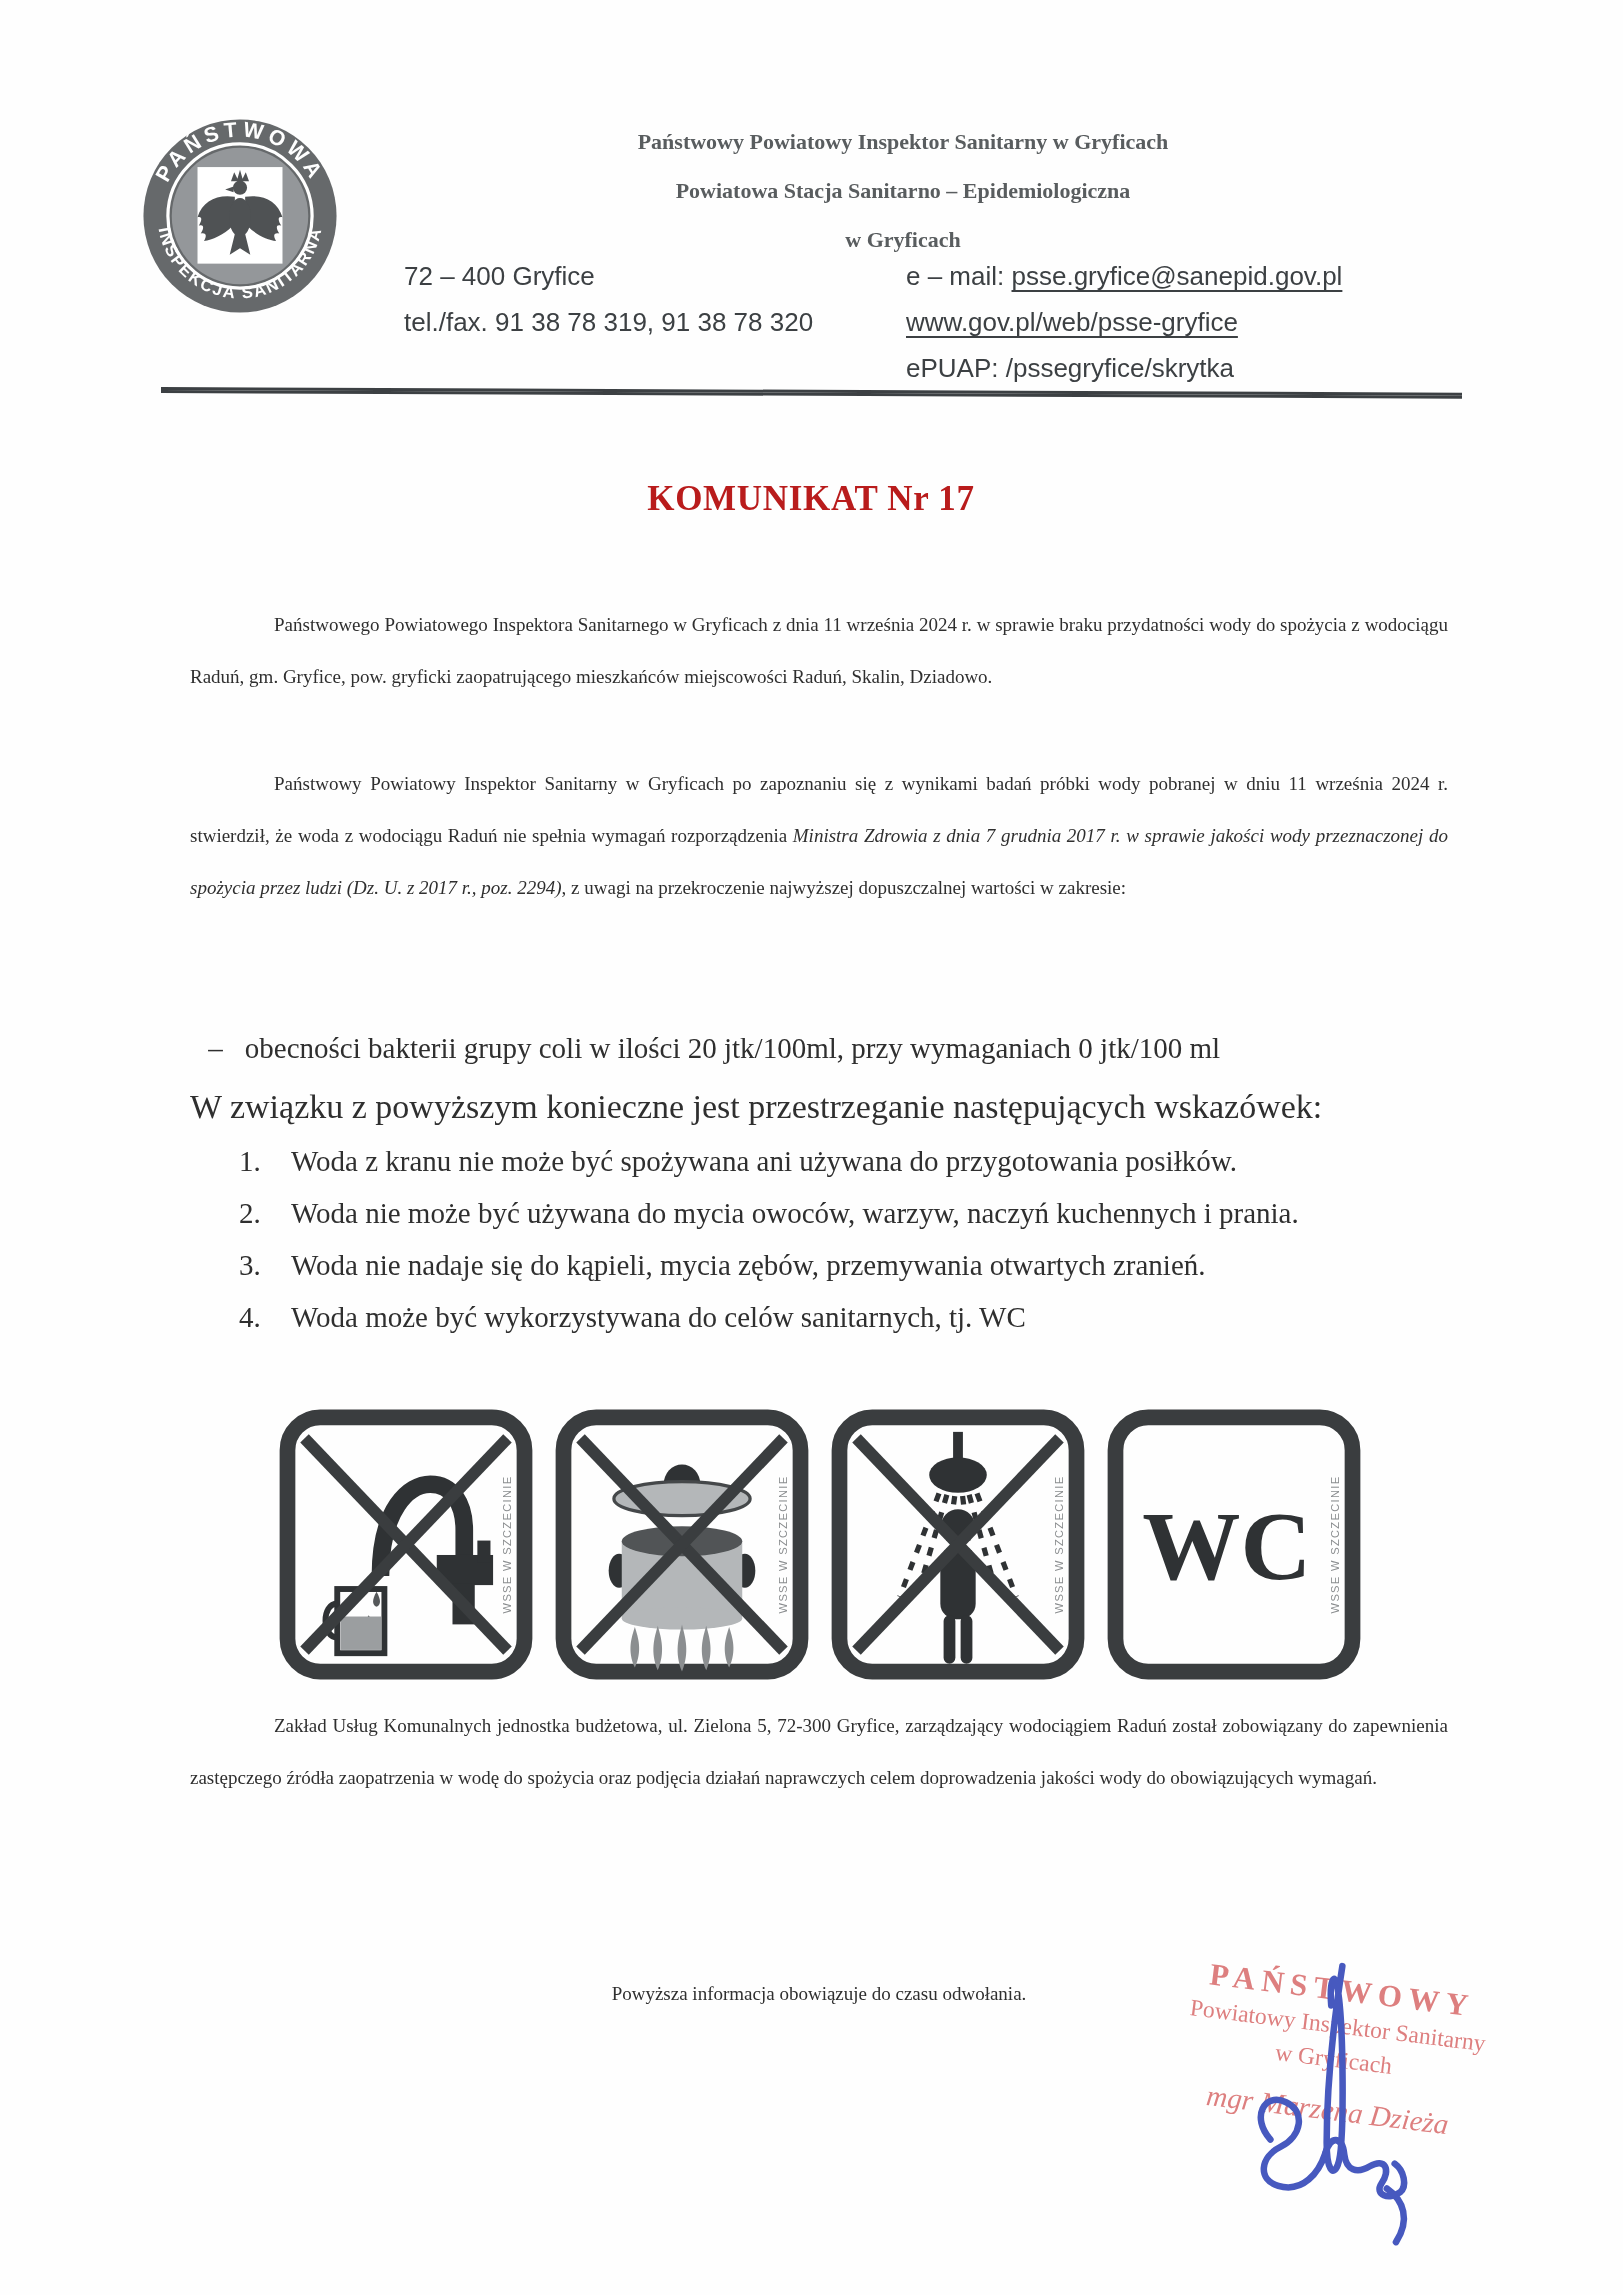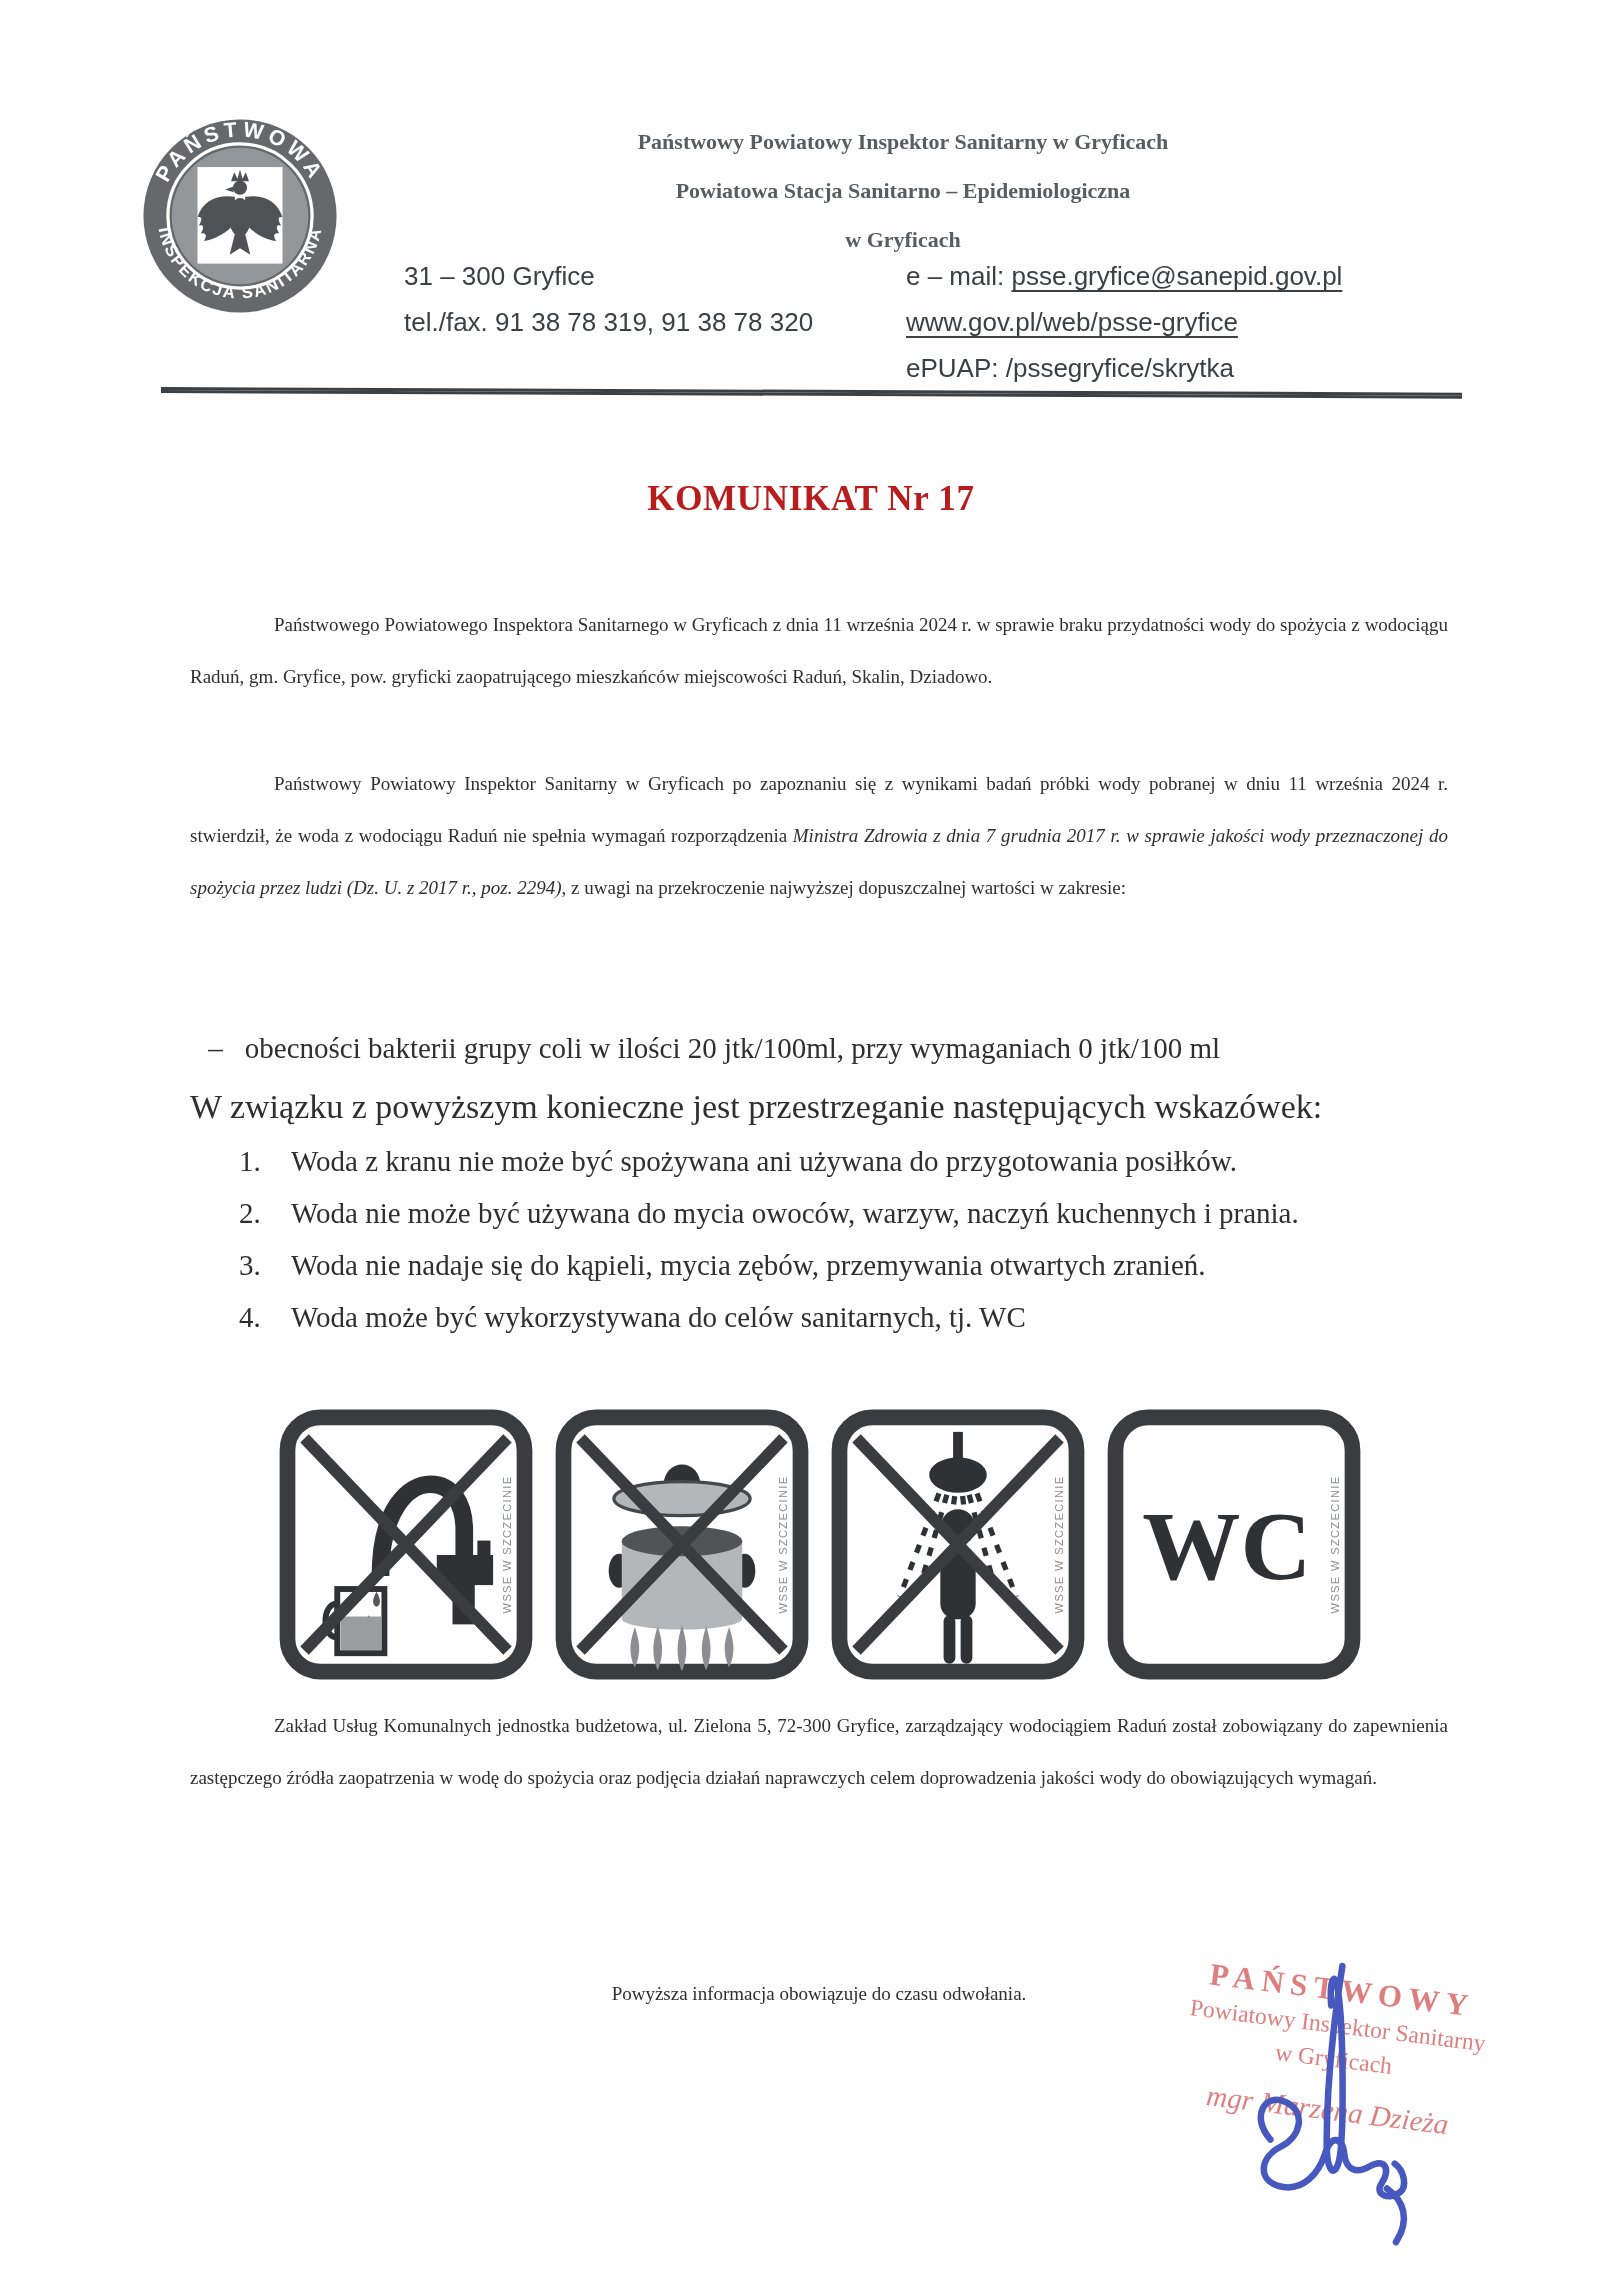--- a/index.html
+++ b/index.html
@@ -124,21 +124,21 @@
     </text>
   </svg>
 
   <div class="org-block">
     <div>Państwowy Powiatowy Inspektor Sanitarny w Gryficach</div>
     <div>Powiatowa Stacja Sanitarno – Epidemiologiczna</div>
     <div>w Gryficach</div>
   </div>
 
   <div class="contact-col contact-left">
-    <div>31 – 300 Gryfice</div>
+    <div>72 – 400 Gryfice</div>
     <div>tel./fax. 91 38 78 319, 91 38 78 320</div>
   </div>
 
   <div class="contact-col contact-right">
     <div><span>e – mail: </span><span class="link-underline">psse.gryfice@sanepid.gov.pl</span></div>
     <div class="link-underline">www.gov.pl/web/psse-gryfice</div>
     <div>ePUAP: /pssegryfice/skrytka</div>
   </div>
 
   <div class="rule"></div>

